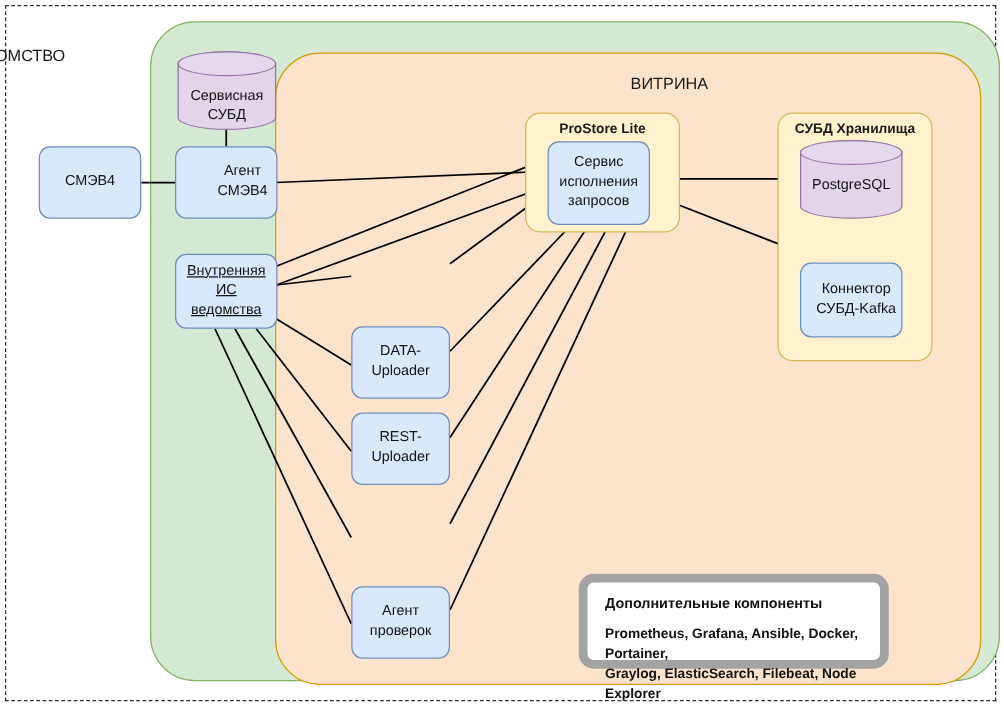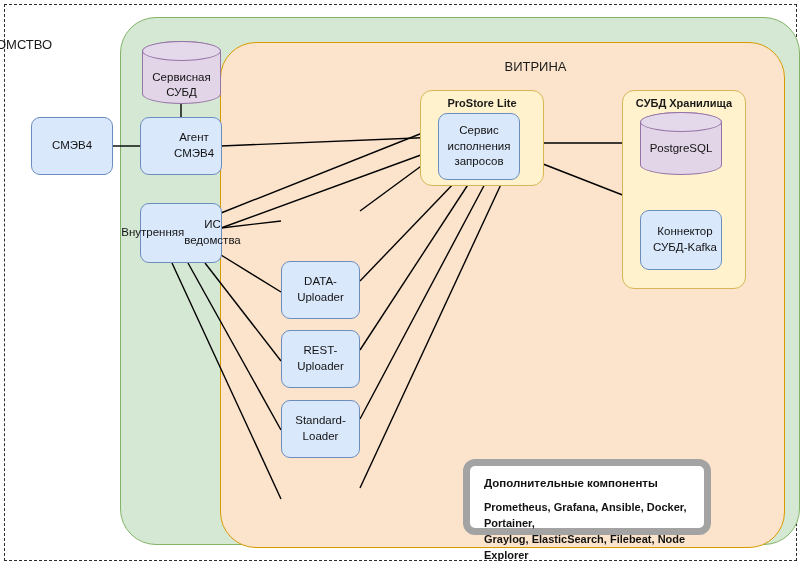--- a/index.html
+++ b/index.html
@@ -249,39 +249,39 @@
   </div>
 
   <div class="node" style="left:31px; top:117px; width:82px; height:58px;">
     <span>СМЭВ4</span>
   </div>
 
   <div class="node" style="left:140px; top:117px; width:82px; height:58px;padding-left:28px;">
     <span>Агент СМЭВ4</span>
   </div>
 
-  <div class="node" style="left:140px; top:203px; width:82px; height:60px; flex-direction:row;">
+  <div class="node" style="left:140px; top:203px; width:82px; height:60px; flex-direction:column;text-decoration:underline;">
     <span>Внутренняя</span>
     <span>ИС ведомства</span>
   </div>
 
 
   <div class="node" style="left:281px; top:261px; width:79px; height:58px;">
     <span>DATA-Uploader</span>
   </div>
 
   <div class="node" style="left:281px; top:330px; width:79px; height:58px;">
     <span>REST-Uploader</span>
   </div>
 
-  <div class="node" style="left:281px; top:400px; width:79px; height:58px; flex-direction:column;">
-    <span>Standard-</span>
-    <span>Loader</span>
-  </div>
-
+
+  <div class="node" style="left:281px; top:469px; width:79px; height:58px; flex-direction:column;">
+    <span>Агент</span>
+    <span>проверок</span>
+  </div>
 
   <div class="node" style="left:438px; top:113px; width:82px; height:67px; flex-direction:column;">
     <span>Сервис</span>
     <span>исполнения</span>
     <span>запросов</span>
   </div>
 
   <div class="node" style="left:640px; top:210px; width:82px; height:60px; flex-direction:column;padding-left:10px;">
     <span>Коннектор</span>
     <span>СУБД-Kafka</span>

